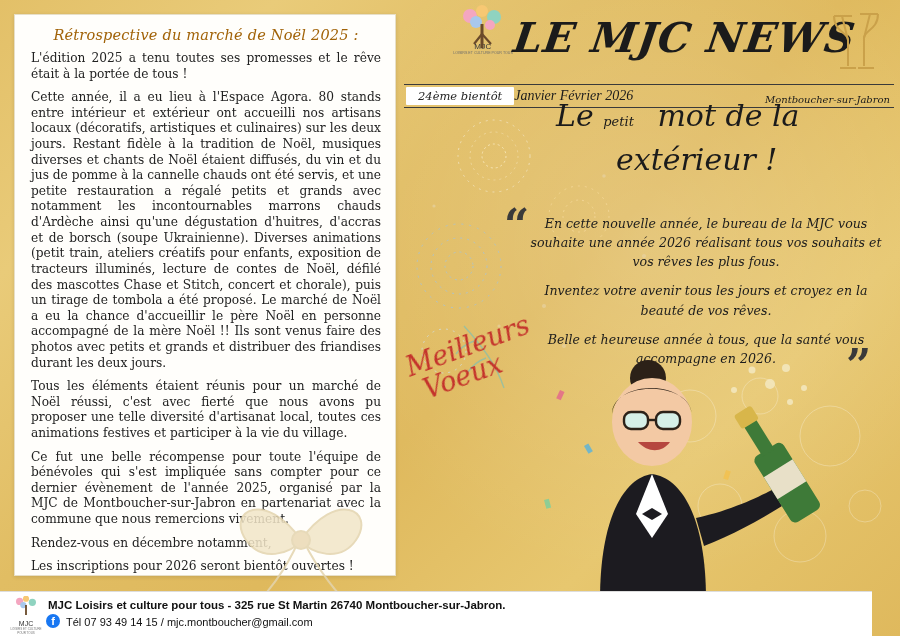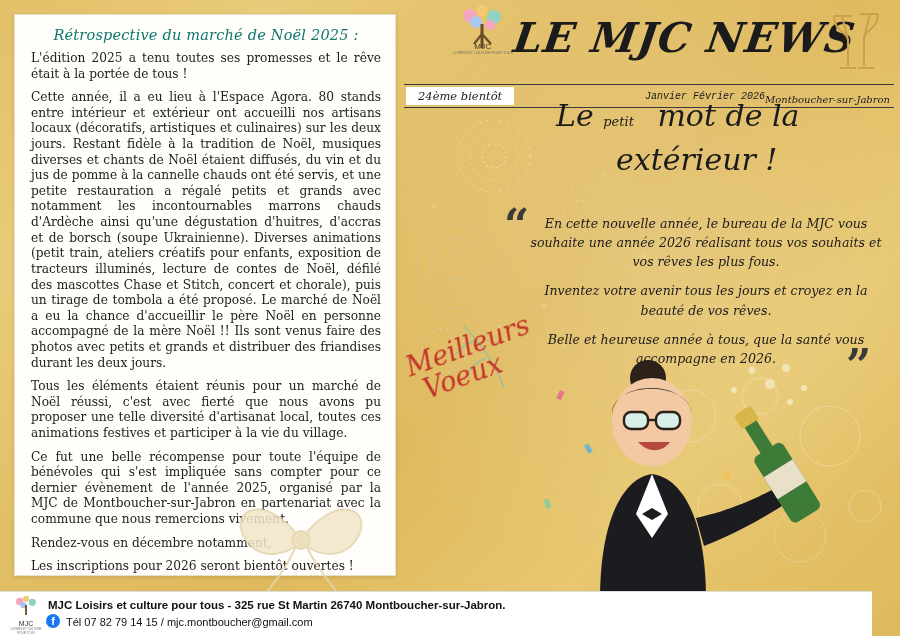--- a/index.html
+++ b/index.html
@@ -17,21 +17,21 @@
   
   .article{
     position:absolute;left:14px;top:14px;width:382px;height:562px;
     background:#fffefb;
     border:1px solid #e7dfc8;
     box-shadow:0 1px 4px rgba(0,0,0,.12);
     padding:10px 14px 8px 16px;
     box-sizing:border-box;
   }
   .article h1{
-    font-size:14.5px;color:#0f766e;text-align:center;margin:2px 0 8px;
+    font-size:14.5px;color:#a16207;text-align:center;margin:2px 0 8px;
     font-family:"DejaVu Serif", serif;font-weight:normal;font-style:italic;
     letter-spacing:.2px;
   }
   .article p{
     margin:8px 0 7px;font-size:12.2px;line-height:1.28;color:#222;text-align:justify;
     font-family:"DejaVu Serif", serif;
   }
   
   .masthead{
     position:absolute;left:404px;top:8px;width:486px;height:74px;
@@ -53,21 +53,21 @@
   .band{
     position:absolute;left:404px;top:84px;width:490px;height:22px;
     border-top:1.5px solid #3a3a3a;border-bottom:1.5px solid #3a3a3a;
     display:flex;align-items:center;
   }
   .band .edition{
     background:#ffffff;color:#222;font-size:11.5px;
     font-family:"DejaVu Serif",serif;font-style:italic;
     padding:2px 12px;margin-left:2px;border-radius:1px;
   }
-  .band .date{flex:1;text-align:right;font-size:10px;font-style:italic;font-family:Liberation Mono, monospace;color:#1b1b1b;}
+  .band .date{flex:1;text-align:left;font-size:14px;font-style:italic;font-family:Liberation Serif, serif;color:#1b1b1b;}
   .band .place{font-size:10px;font-style:italic;font-family:"DejaVu Serif",serif;color:#1b1b1b;padding-right:4px;margin-top:7px;}
   
   .pres-head{position:absolute;left:520px;top:98px;width:370px;height:96px;color:#1b1b1b;margin-left:36px;}
   .pres-head .l1{
     position:absolute;left:0;top:0;font-size:30px;font-style:italic;
     font-family:"DejaVu Serif",serif;
   }
   .pres-head .petit{font-size:13px;font-style:italic;}
   .pres-head .l2{
     position:absolute;left:60px;top:44px;font-size:30px;font-style:italic;
@@ -303,16 +303,16 @@
         <circle cx="18" cy="3" r="3.4" fill="#f7c873"></circle>
         <circle cx="25" cy="7" r="4" fill="#8fd3c0"></circle>
         <circle cx="15" cy="10" r="3.4" fill="#a8c8ec"></circle>
         <path d="M18 10 L18 21" stroke="#6a4a2a" stroke-width="2" fill="none"></path>
       </svg>
       <div class="t">MJC</div>
       <div class="s">LOISIRS ET CULTURE POUR TOUS</div>
     </div>
     <div class="line1">MJC Loisirs et culture pour tous - 325 rue St Martin 26740 Montboucher-sur-Jabron.</div>
     <div class="fb">f</div>
-    <div class="line2">Tél 07 82 79 14 15 / mjc.montboucher@gmail.com</div>
+    <div class="line2">Tél 07 93 49 14 15 / mjc.montboucher@gmail.com</div>
   </div>
 
 </div>
 
 </body></html>

